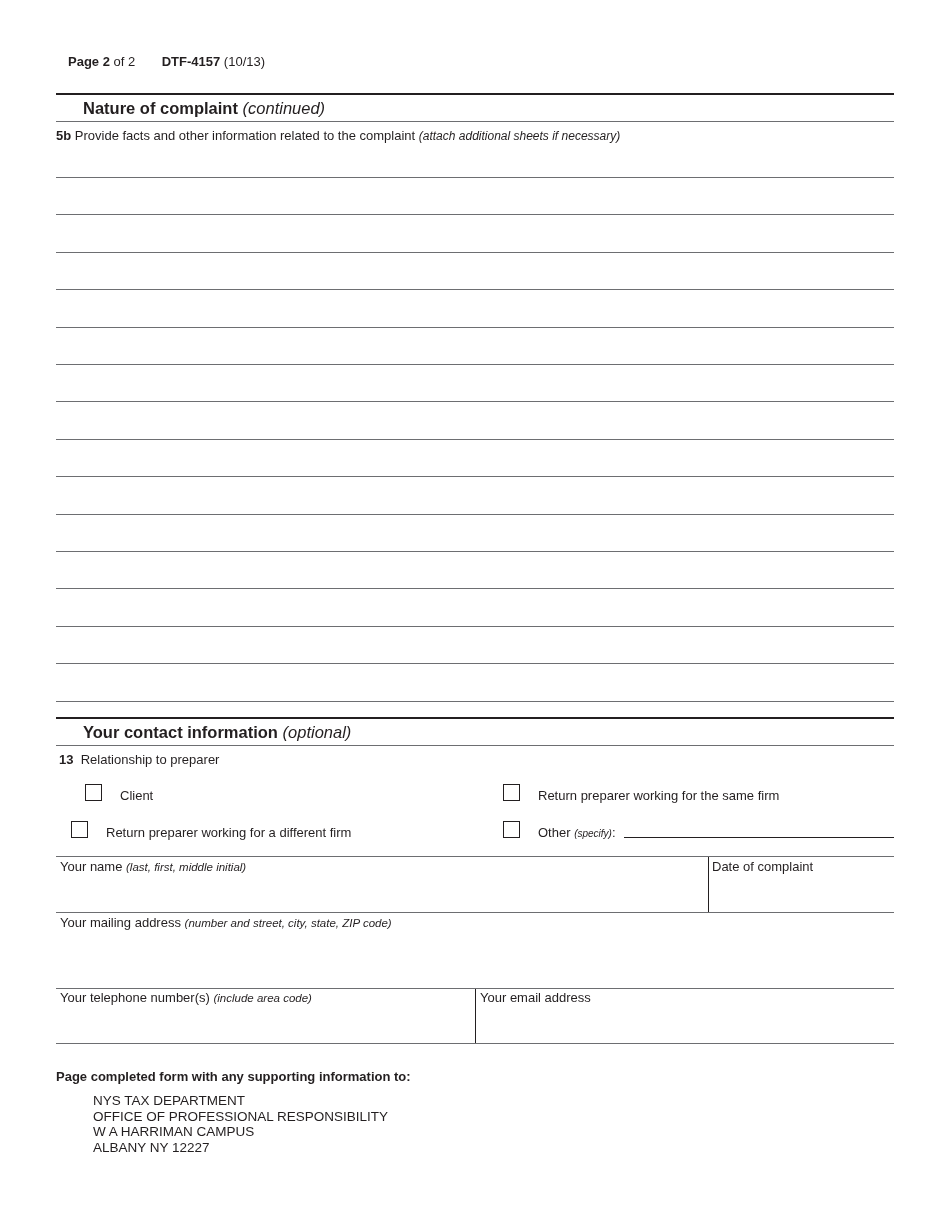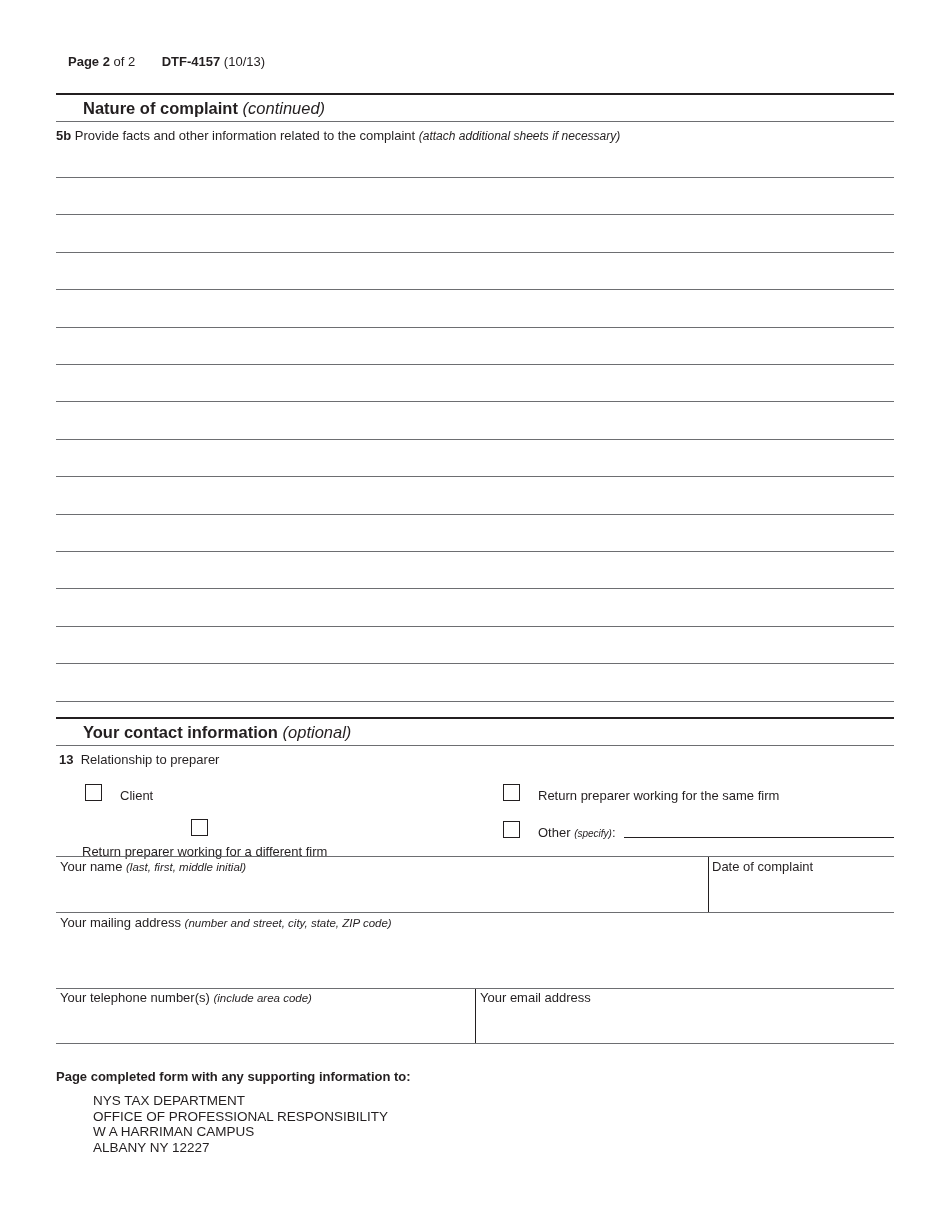--- a/index.html
+++ b/index.html
@@ -96,21 +96,21 @@
 </div>
 
 <div class="cb-row" style="left:85px;top:788px;">
   <div class="cb"></div>
   <span class="cb-label">Client</span>
 </div>
 <div class="cb-row" style="left:503px;top:788px;">
   <div class="cb"></div>
   <span class="cb-label">Return preparer working for the same firm</span>
 </div>
-<div class="cb-row" style="left:82px;top:825px;flex-direction:column;">
+<div class="cb-row" style="left:71px;top:825px;">
   <div class="cb"></div>
   <span class="cb-label">Return preparer working for a different firm</span>
 </div>
 <div class="cb-row" style="left:503px;top:825px;">
   <div class="cb"></div>
   <span class="cb-label">
     <span>Other</span>
     <i>(specify)</i><span>:</span>
   </span>
 </div>

